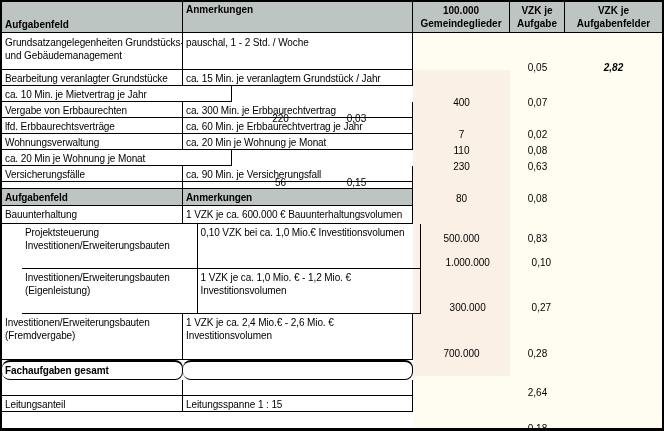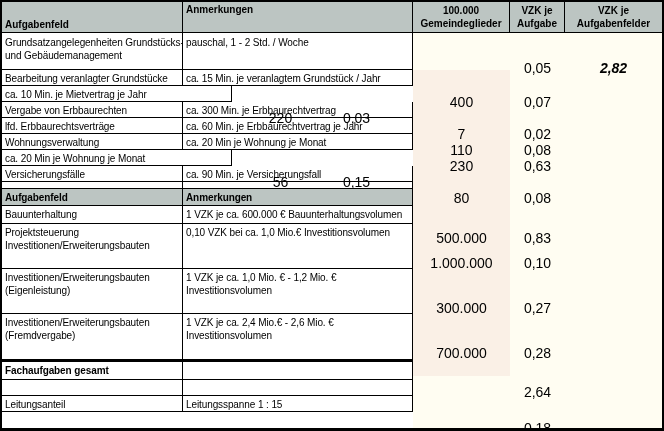--- a/index.html
+++ b/index.html
@@ -22,32 +22,32 @@
   .c1,.c2{
     box-sizing:border-box;
     border-right:1px solid #000;
     border-bottom:1px solid #000;
     padding:2px 1px 0 3px;
     overflow:hidden;
   }
   .c1{width:181px;}
   .c2{width:230px;}
   .ln{display:block;white-space:nowrap;font-size:10px;line-height:13px;letter-spacing:-0.1px;}
-  .v{display:flex;align-items:center;justify-content:center;font-size:14px;box-sizing:border-box;margin-top:32px;}
+  .v{display:flex;align-items:center;justify-content:center;font-size:10px;box-sizing:border-box;margin-top:32px;}
   .v3{width:97px;}
   .v4{width:55px;}
   .v5{width:97px;font-weight:bold;font-style:italic;}
   
   .hHead{height:31px;}
   .h37{height:37px;}
   .h16{height:16px;}
   .h7{height:7px;}
   .h17{height:17px;}
   .h18{height:18px;}
-  .h45{height:45px;}
+  .h45{height:45px;padding-left:20px;}
   .h46{height:46px;}
   .h20{height:20px;}
   
   .hcell{
     box-sizing:border-box;
     background:#bcc5c2;
     border-right:1px solid #000;
     border-bottom:1px solid #000;
     font-weight:bold;font-size:10px;line-height:13px;
     overflow:hidden;
@@ -55,21 +55,21 @@
   .hc1{width:181px;display:flex;align-items:flex-end;padding:0 0 1px 3px;}
   .hc2{width:230px;display:flex;align-items:flex-start;padding:1px 0 0 3px;}
   .hcC{display:flex;flex-direction:column;align-items:center;justify-content:center;text-align:center;}
   .hc3{width:97px;}
   .hc4{width:55px;}
   .hc5{width:97px;border-right:none;}
   
   .gray{background:#bcc5c2;font-weight:bold;}
   .gray .ln{line-height:14px;}
   
-  .thick .c1,.thick .c2{border-top:2px solid #000;}
+  .thick .c1,.thick .c2{border-top:2px solid #000;border-radius:8px;}
   .bold .ln{font-weight:bold;}
   .pt3{padding-top:3px;}
 </style>
 </head>
 <body>
 
 <div class="table">
   <div class="bg-ivory"></div>
   <div class="bg-linen"></div>
 

